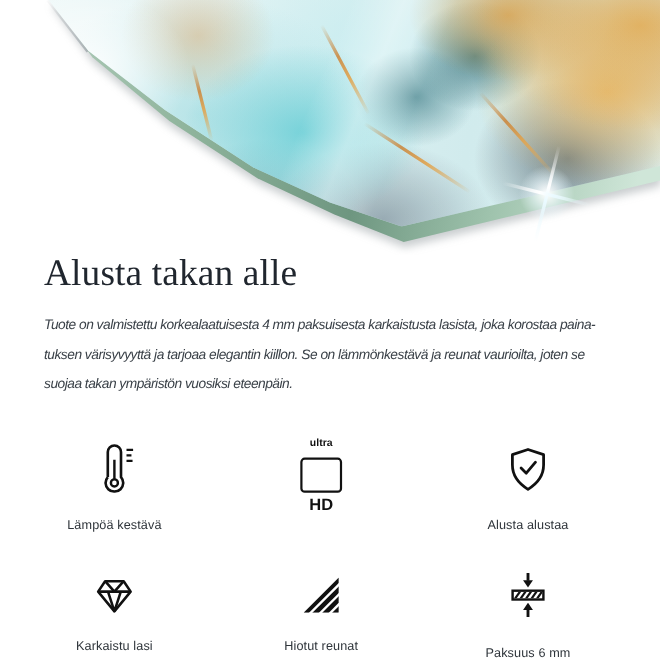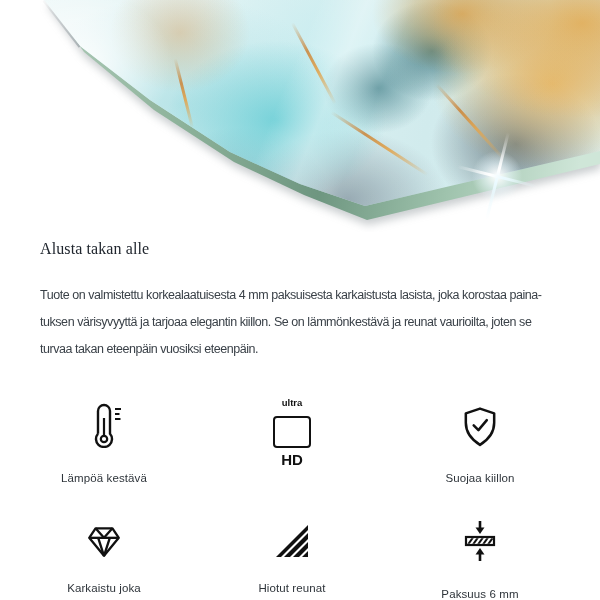--- a/index.html
+++ b/index.html
@@ -52,22 +52,22 @@
   .sparkle::before { content:""; position:absolute; left:50%; top:-10px; bottom:-10px; width:2.6px; margin-left:-1.3px;
              background:linear-gradient(to bottom, rgba(255,255,255,0), #fff 42%, #eafaff 58%, rgba(255,255,255,0));
              transform:rotate(14deg); }
   .sparkle::after { content:""; position:absolute; top:50%; left:-6px; right:-6px; height:2.6px; margin-top:-1.3px;
              background:linear-gradient(to right, rgba(255,255,255,0), #fff 42%, #eafaff 58%, rgba(255,255,255,0));
              transform:rotate(14deg); }
 
   
   .content { position:absolute; left:40px; top:232px; width:528px; }
   h1 { font-family:"Liberation Serif","DejaVu Serif",serif; font-weight:400;
-       font-size:16px; line-height:34px; color:#20262e; letter-spacing:0.1px; white-space:nowrap; }
-  .para { margin-top:16px; color:#3a4148; font-size:12.5px; line-height:27px; letter-spacing:-0.45px; }
+       font-size:34px; line-height:34px; color:#20262e; letter-spacing:0.1px; white-space:nowrap; }
+  .para { margin-top:16px; color:#3a4148; font-size:12.5px; line-height:27px; letter-spacing:-0.45px;font-style:italic; }
   .para div { white-space:nowrap; }
 
   
   .features { position:absolute; left:10px; top:398px; width:564px;
               display:grid; grid-template-columns:repeat(3,1fr); row-gap:30px; }
   .feature { display:flex; flex-direction:column; align-items:center; }
   .icon-box { height:50px; display:flex; align-items:flex-end; justify-content:center; }
   .feature-label { margin-top:24px; font-size:11.5px; color:#2e343a; letter-spacing:0.1px; }
   svg { display:block; }
   .uhd { width:38px; height:32px; border:2.6px solid #111; border-radius:4px;
@@ -94,21 +94,21 @@
     <div class="sparkle"></div>
   </div>
 
   <div class="content">
     <h1>
       <div>Alusta takan alle</div>
     </h1>
     <div class="para">
       <div>Tuote on valmistettu korkealaatuisesta 4 mm paksuisesta karkaistusta lasista, joka korostaa paina-</div>
       <div>tuksen värisyvyyttä ja tarjoaa elegantin kiillon. Se on lämmönkestävä ja reunat vaurioilta, joten se</div>
-      <div>turvaa takan eteenpäin vuosiksi eteenpäin.</div>
+      <div>suojaa takan ympäristön vuosiksi eteenpäin.</div>
     </div>
   </div>
 
   <div class="features">
 
     <div class="feature">
       <div class="icon-box">
         <svg width="40" height="46" viewBox="0 0 40 46" fill="none" stroke="#111" stroke-width="2.4">
           <path d="M14 31.7 L14 9 A6 6 0 0 1 26 9 L26 31.7 A8 8 0 1 1 14 31.7"></path>
           <circle cx="20" cy="37" r="3.2" stroke-width="2.2"></circle>
@@ -132,33 +132,33 @@
       </div>
     </div>
 
     <div class="feature">
       <div class="icon-box">
         <svg width="38" height="42" viewBox="0 0 36 40" fill="none" stroke="#111" stroke-width="2.4" stroke-linejoin="round" stroke-linecap="round">
           <path d="M18 2.5 L31.5 7 V16 C31.5 25.5 25.8 32.2 18 37 C10.2 32.2 4.5 25.5 4.5 16 V7 Z"></path>
           <polyline points="12,18.5 16.5,23 24.5,13.5"></polyline>
         </svg>
       </div>
-      <div class="feature-label">Suojaa kiillon</div>
+      <div class="feature-label">Alusta alustaa</div>
     </div>
 
     <div class="feature">
       <div class="icon-box" style="height:44px">
         <svg width="38" height="34" viewBox="0 0 36 32" fill="none" stroke="#111" stroke-width="2.2" stroke-linejoin="round">
           <path d="M10 4 L4 13 L18 30 L32 13 L26 4 Z"></path>
           <path d="M4 13 H32"></path>
           <path d="M10 4 L18 13 M26 4 L18 13"></path>
           <path d="M12.5 13 L18 30 M23.5 13 L18 30"></path>
         </svg>
       </div>
-      <div class="feature-label">Karkaistu joka</div>
+      <div class="feature-label">Karkaistu lasi</div>
     </div>
 
     <div class="feature">
       <div class="icon-box" style="height:44px">
         <svg width="34" height="34" viewBox="0 0 34 34">
           <defs>
               <clipPath id="triclip">
                 <polygon points="1,33 33,1 33,33"></polygon>
               </clipPath>
             </defs>

